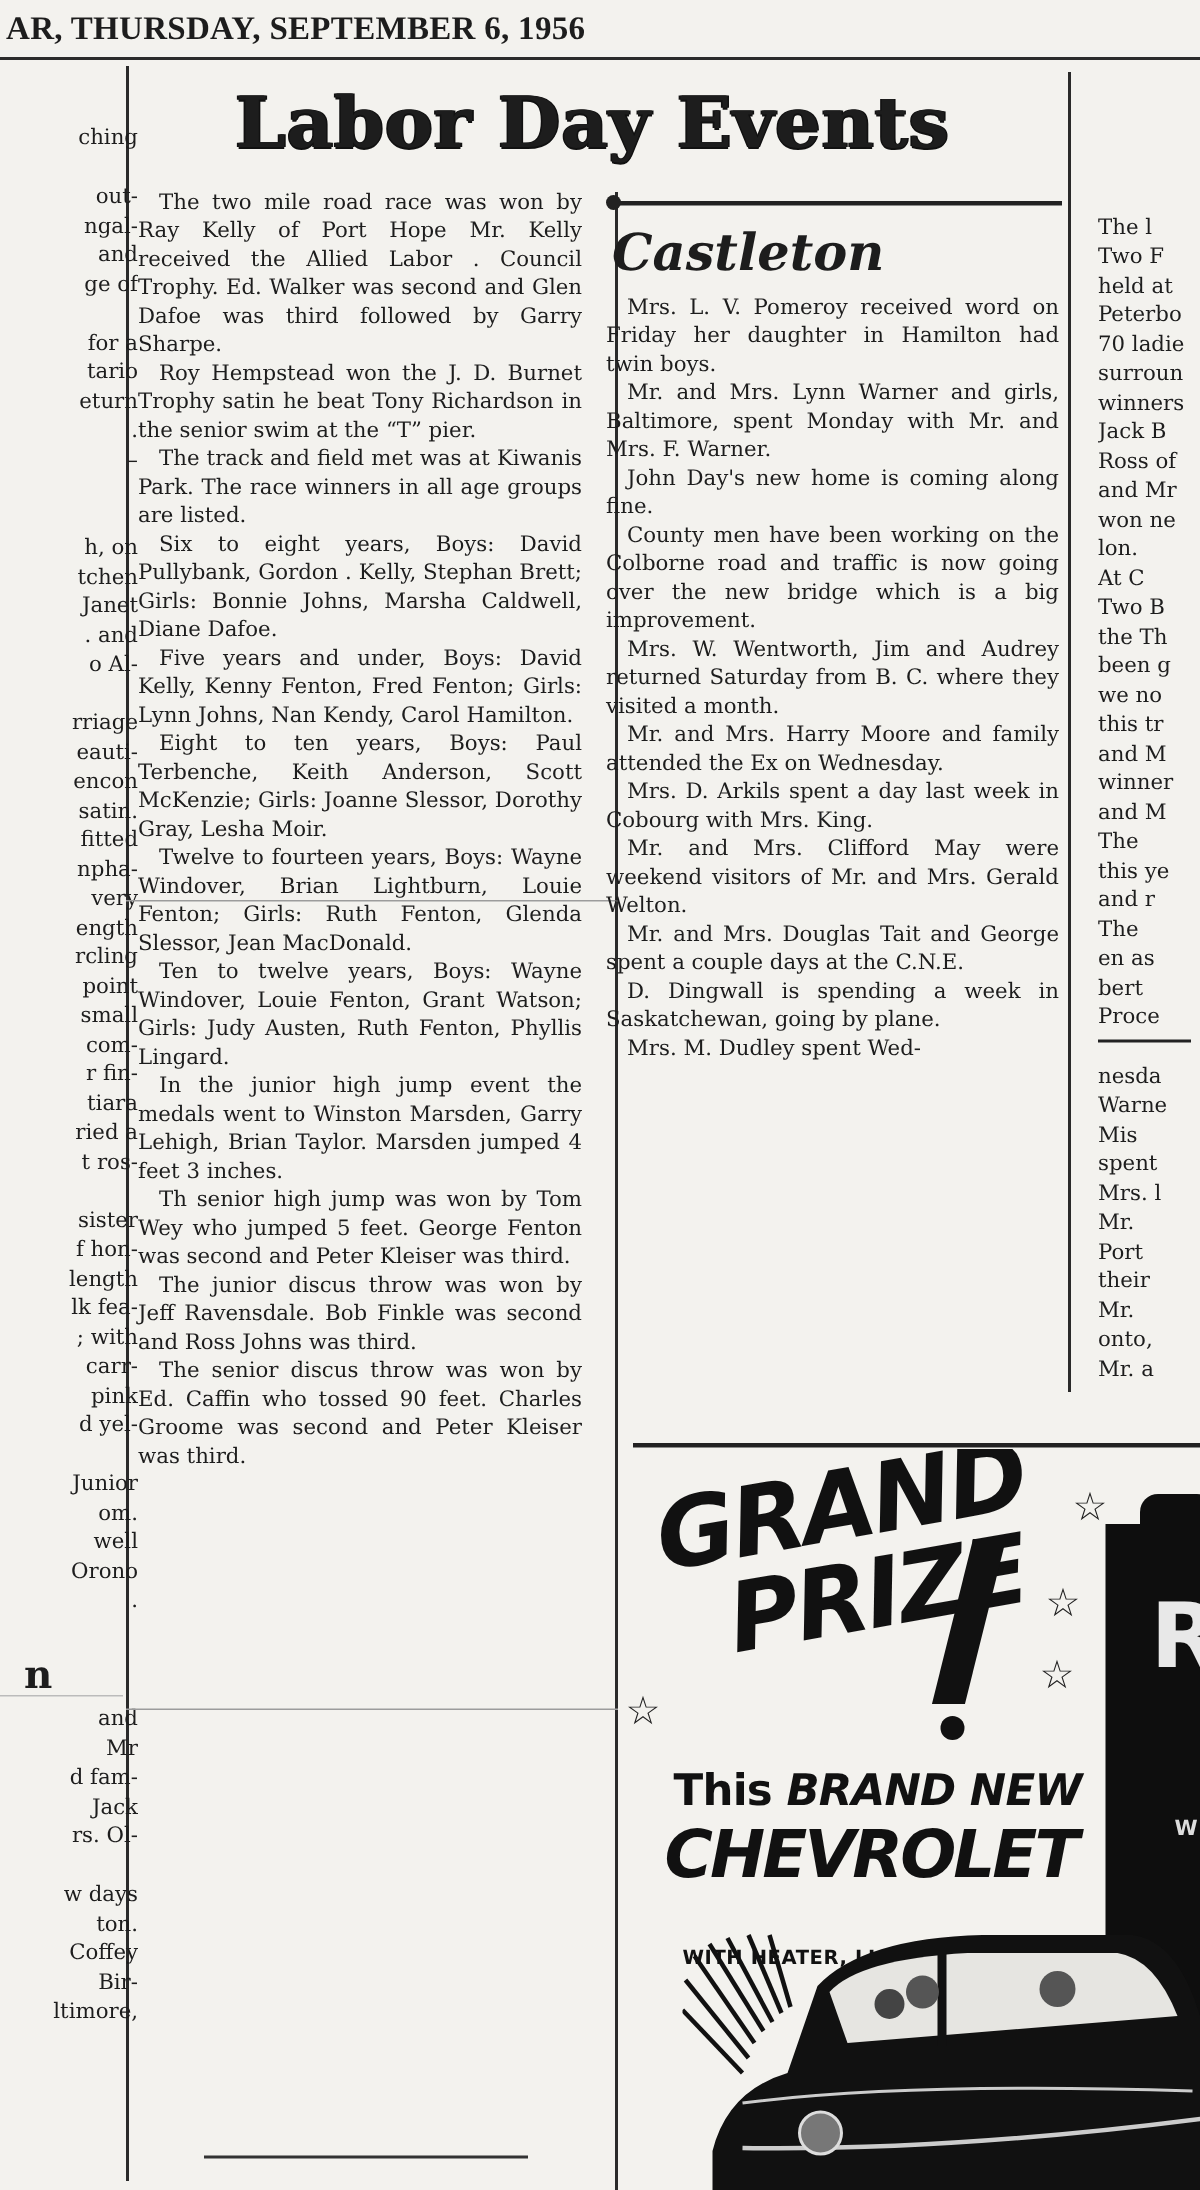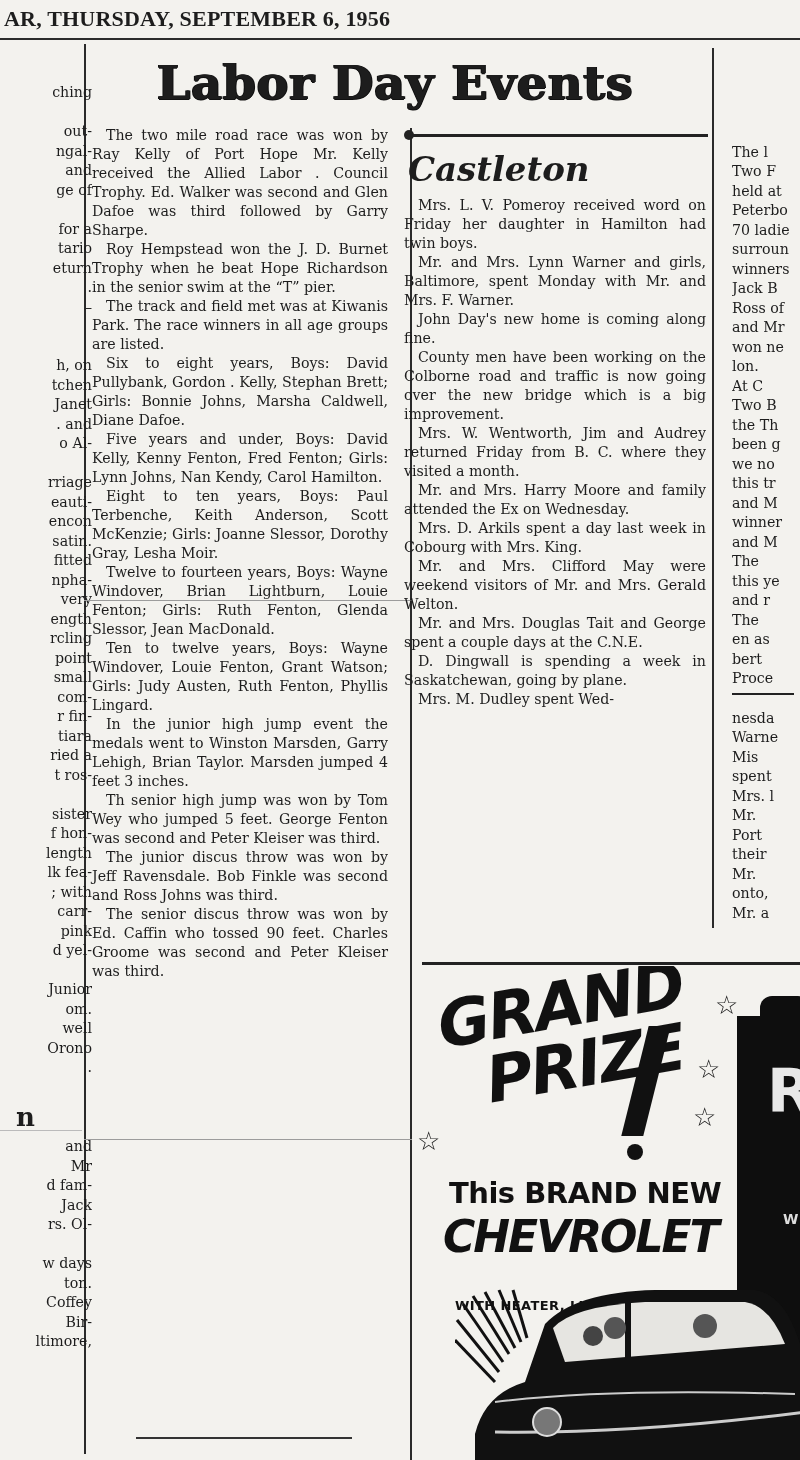--- a/index.html
+++ b/index.html
@@ -41,21 +41,21 @@
     position: absolute; left: 18px; top: 30px; transform: rotate(-10deg); transform-origin: left top;
     font-family: "DejaVu Sans", sans-serif; font-weight: 900; font-style: italic; font-size: 64px; line-height: 62px; color: #111;
     letter-spacing: -2px;
   }
   .ad-grand .l2 { display: block; padding-left: 38px; }
   .ad-bang { position: absolute; left: 220px; top: 60px; width: 22px; height: 110px; background: #111; transform: skewX(-14deg); }
   .ad-bang-dot { position: absolute; left: 212px; top: 178px; width: 16px; height: 16px; border-radius: 50%; background: #111; }
   .ad-this {
     position: absolute; left: 34px; top: 210px; font-family: "DejaVu Sans", sans-serif; font-weight: bold; font-size: 29px; color: #111; white-space: nowrap; letter-spacing: -0.5px;
   }
-  .ad-this .b { font-weight: 900; }
+  .ad-this .b { font-style: italic; font-weight: 900; }
   .ad-chev {
     position: absolute; left: 28px; top: 245px; font-family: "DejaVu Sans", sans-serif; font-weight: 900; font-style: italic;
     font-size: 44px; color: #111; letter-spacing: -2px; white-space: nowrap; text-align: right;
   }
   .ad-with {
     position: absolute; left: 40px; top: 300px; font-family: "DejaVu Sans", sans-serif; font-weight: bold; font-size: 13px; color: #111; white-space: nowrap; letter-spacing: 0.4px; margin-top: 32px;
   }
   .ad-dark { position: absolute; left: 322px; top: 50px; width: 70px; height: 460px; background: #0e0e0e; }
   .ad-dark-top { position: absolute; left: 345px; top: 30px; width: 50px; height: 30px; background: #0e0e0e; border-radius: 12px 12px 0 0; }
   .ad-dark-letter { position: absolute; left: 352px; top: 90px; font-family: "DejaVu Sans", sans-serif; font-weight: 900; font-size: 60px; color: #e8e8e8; }
@@ -77,21 +77,21 @@
 
   <div class="frag left" style="left:0; top:44px; width:80px;padding-left:12px;">
     <div>ching</div><div></div><div>out-</div><div>ngal-</div><div>and</div><div>ge of</div><div></div><div>for a</div><div>tario</div><div>eturn</div><div>.</div><div>–</div><div></div><div></div><div>h, on</div><div>tchen</div><div>Janet</div><div>. and</div><div>o Al-</div><div></div><div>rriage</div><div>eauti-</div><div>encon</div><div>satin.</div><div>fitted</div><div>npha-</div><div>very</div><div>ength</div><div>rcling</div><div>point</div><div>small</div><div>com-</div><div>r fin-</div><div>tiara</div><div>ried a</div><div>t ros-</div><div></div><div>sister</div><div>f hon-</div><div>length</div><div>lk fea-</div><div>; with</div><div>carr-</div><div>pink</div><div>d yel-</div><div></div><div>Junior</div><div>om.</div><div>well</div><div>Orono</div><div>.</div><div></div><div style="font-size:26px;font-weight:bold;height:40px;line-height:40px;text-align:left;padding-left:4px;">n</div><div>and</div><div>Mr</div><div>d fam-</div><div>Jack</div><div>rs. Ol-</div><div></div><div>w days</div><div>ton.</div><div>Coffey</div><div>Bir-</div><div>ltimore,</div>
   </div>
   <div class="hrule" style="left:0; top:1130px; width:82px; background:#bbb;"></div>
 
   <div class="headline">Labor Day Events</div>
 
   <div class="col" style="left:92px; top:126px; width:296px;">
     <p>The two mile road race was won by Ray Kelly of Port Hope Mr. Kelly received the Allied Labor . Council Trophy. Ed. Walker was second and Glen Dafoe was third followed by Garry Sharpe.</p>
-    <p>Roy Hempstead won the J. D. Burnet Trophy when he beat Hope Richardson in the senior swim at the “T” pier.</p>
+    <p>Roy Hempstead won the J. D. Burnet Trophy satin he beat Tony Richardson in the senior swim at the “T” pier.</p>
     <p>The track and field met was at Kiwanis Park. The race winners in all age groups are listed.</p>
     <p>Six to eight years, Boys: David Pullybank, Gordon . Kelly, Stephan Brett; Girls: Bonnie Johns, Marsha Caldwell, Diane Dafoe.</p>
     <p>Five years and under, Boys: David Kelly, Kenny Fenton, Fred Fenton; Girls: Lynn Johns, Nan Kendy, Carol Hamilton.</p>
     <p>Eight to ten years, Boys: Paul Terbenche, Keith Anderson, Scott McKenzie; Girls: Joanne Slessor, Dorothy Gray, Lesha Moir.</p>
     <p>Twelve to fourteen years, Boys: Wayne Windover, Brian Lightburn, Louie Fenton; Girls: Ruth Fenton, Glenda Slessor, Jean MacDonald.</p>
     <p>Ten to twelve years, Boys: Wayne Windover, Louie Fenton, Grant Watson; Girls: Judy Austen, Ruth Fenton, Phyllis Lingard.</p>
     <p>In the junior high jump event the medals went to Winston Marsden, Garry Lehigh, Brian Taylor. Marsden jumped 4 feet 3 inches.</p>
     <p>Th senior high jump was won by Tom Wey who jumped 5 feet. George Fenton was second and Peter Kleiser was third.</p>
     <p>The junior discus throw was won by Jeff Ravensdale. Bob Finkle was second and Ross Johns was third.</p>
     <p>The senior discus throw was won by Ed. Caffin who tossed 90 feet. Charles Groome was second and Peter Kleiser was third.</p>
@@ -101,21 +101,21 @@
   <div class="hrule" style="left:84px; top:1139px; width:328px;"></div>
 
   <div class="castle-dot"></div>
   <div class="castle-rule"></div>
   <div class="castle-title">Castleton</div>
   <div class="col" style="left:404px; top:196px; width:302px;">
     <p>Mrs. L. V. Pomeroy received word on Friday her daughter in Hamilton had twin boys.</p>
     <p>Mr. and Mrs. Lynn Warner and girls, Baltimore, spent Monday with Mr. and Mrs. F. Warner.</p>
     <p>John Day's new home is coming along fine.</p>
     <p>County men have been working on the Colborne road and traffic is now going over the new bridge which is a big improvement.</p>
-    <p>Mrs. W. Wentworth, Jim and Audrey returned Friday from B. C. where they visited a month.</p>
+    <p>Mrs. W. Wentworth, Jim and Audrey returned Saturday from B. C. where they visited a month.</p>
     <p>Mr. and Mrs. Harry Moore and family attended the Ex on Wednesday.</p>
     <p>Mrs. D. Arkils spent a day last week in Cobourg with Mrs. King.</p>
     <p>Mr. and Mrs. Clifford May were weekend visitors of Mr. and Mrs. Gerald Welton.</p>
     <p>Mr. and Mrs. Douglas Tait and George spent a couple days at the C.N.E.</p>
     <p>D. Dingwall is spending a week in Saskatchewan, going by plane.</p>
     <p>Mrs. M. Dudley spent Wed-</p>
   </div>
 
   <div class="frag" style="left:732px; top:84px; width:62px; overflow:hidden;">
     <div></div><div>The l</div><div>Two F</div><div>held at</div><div>Peterbo</div><div>70 ladie</div><div>surroun</div><div>winners</div><div>Jack B</div><div>Ross of</div><div>and Mr</div><div>won ne</div><div>lon.</div><div>At C</div><div>Two B</div><div>the Th</div><div>been g</div><div>we no</div><div>this tr</div><div>and M</div><div>winner</div><div>and M</div><div>The</div><div>this ye</div><div>and r</div><div>The</div><div>en as</div><div>bert</div><div>Proce</div><div style="height:14px;border-top:2px solid #222;margin-top:4px;"></div><div>nesda</div><div>Warne</div><div>Mis</div><div>spent</div><div>Mrs. l</div><div>Mr.</div><div>Port</div><div>their</div><div>Mr.</div><div>onto,</div><div>Mr. a</div>

